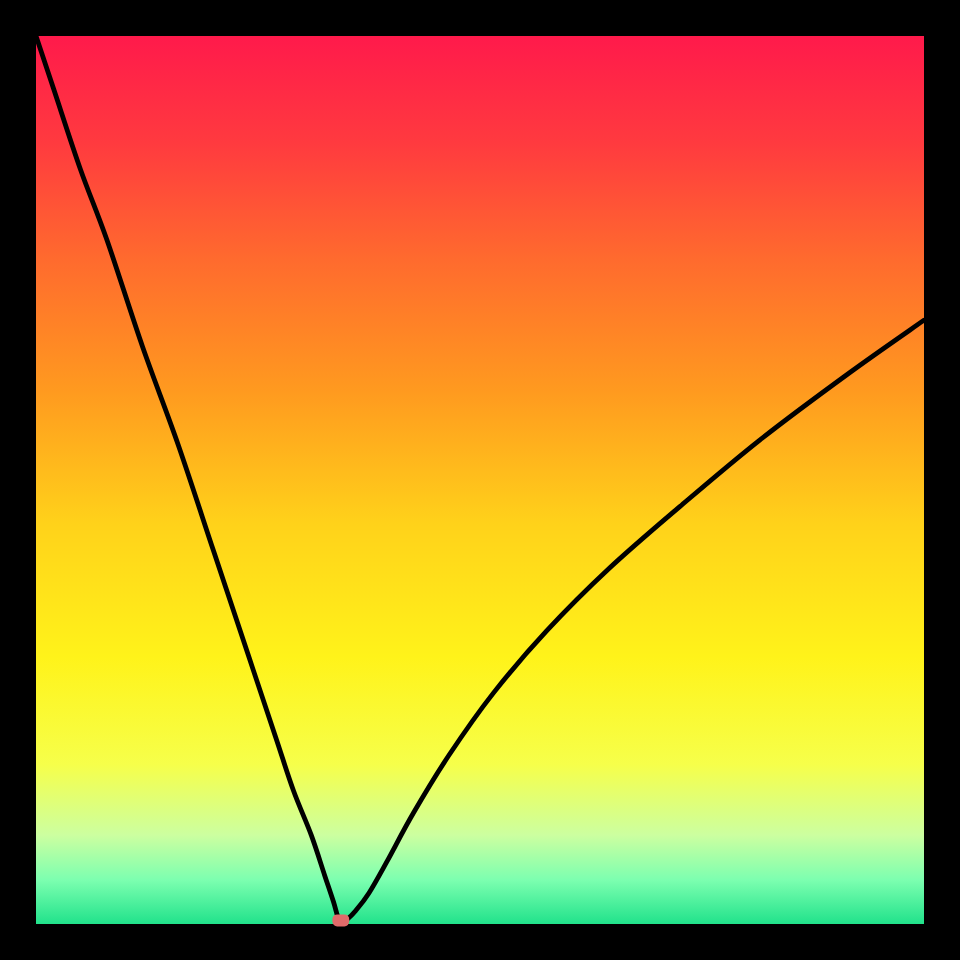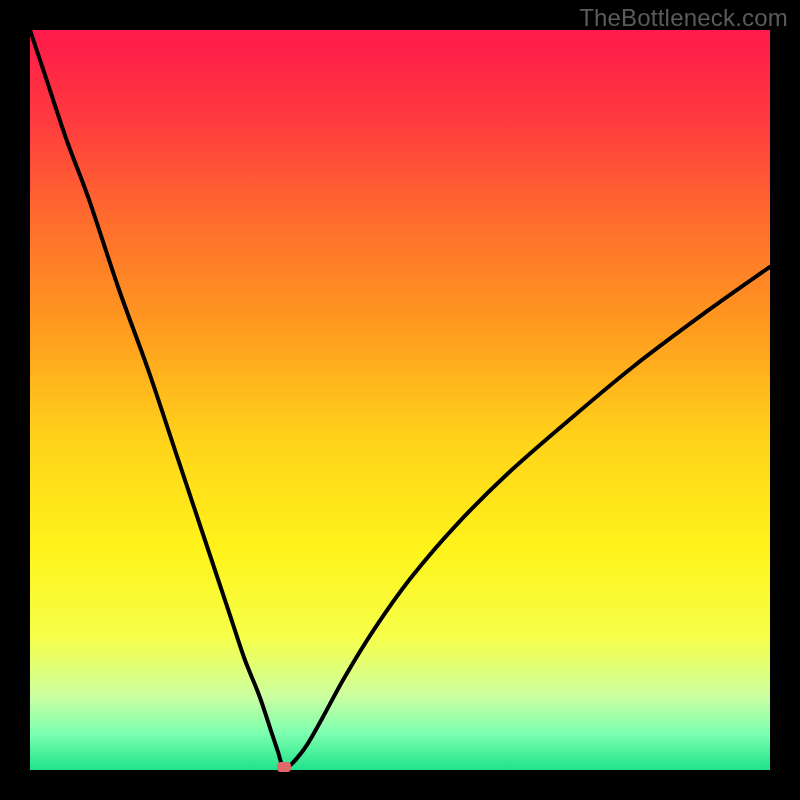--- a/index.html
+++ b/index.html
@@ -43,21 +43,20 @@
     background: #e06a6a;
     transform: translate(-50%, -50%);
     z-index: 40;
   }
   svg { display: block; }
 </style>
 </head>
 <body>
 
 <div class="frame">
-  <div class="watermark">TheBottleneck.com</div>
 
   <div class="plot-outer">
     <svg id="plot-svg" width="740" height="740" viewBox="0 0 740 740">
       <defs>
         <linearGradient id="bg-grad" x1="0" y1="0" x2="0" y2="1">
             <stop offset="0.0%" stop-color="#ff1a4b"></stop>
             <stop offset="12.0%" stop-color="#ff3a3f"></stop>
             <stop offset="25.0%" stop-color="#ff6a2e"></stop>
             <stop offset="40.0%" stop-color="#ff9a1f"></stop>
             <stop offset="55.0%" stop-color="#ffd21a"></stop>

